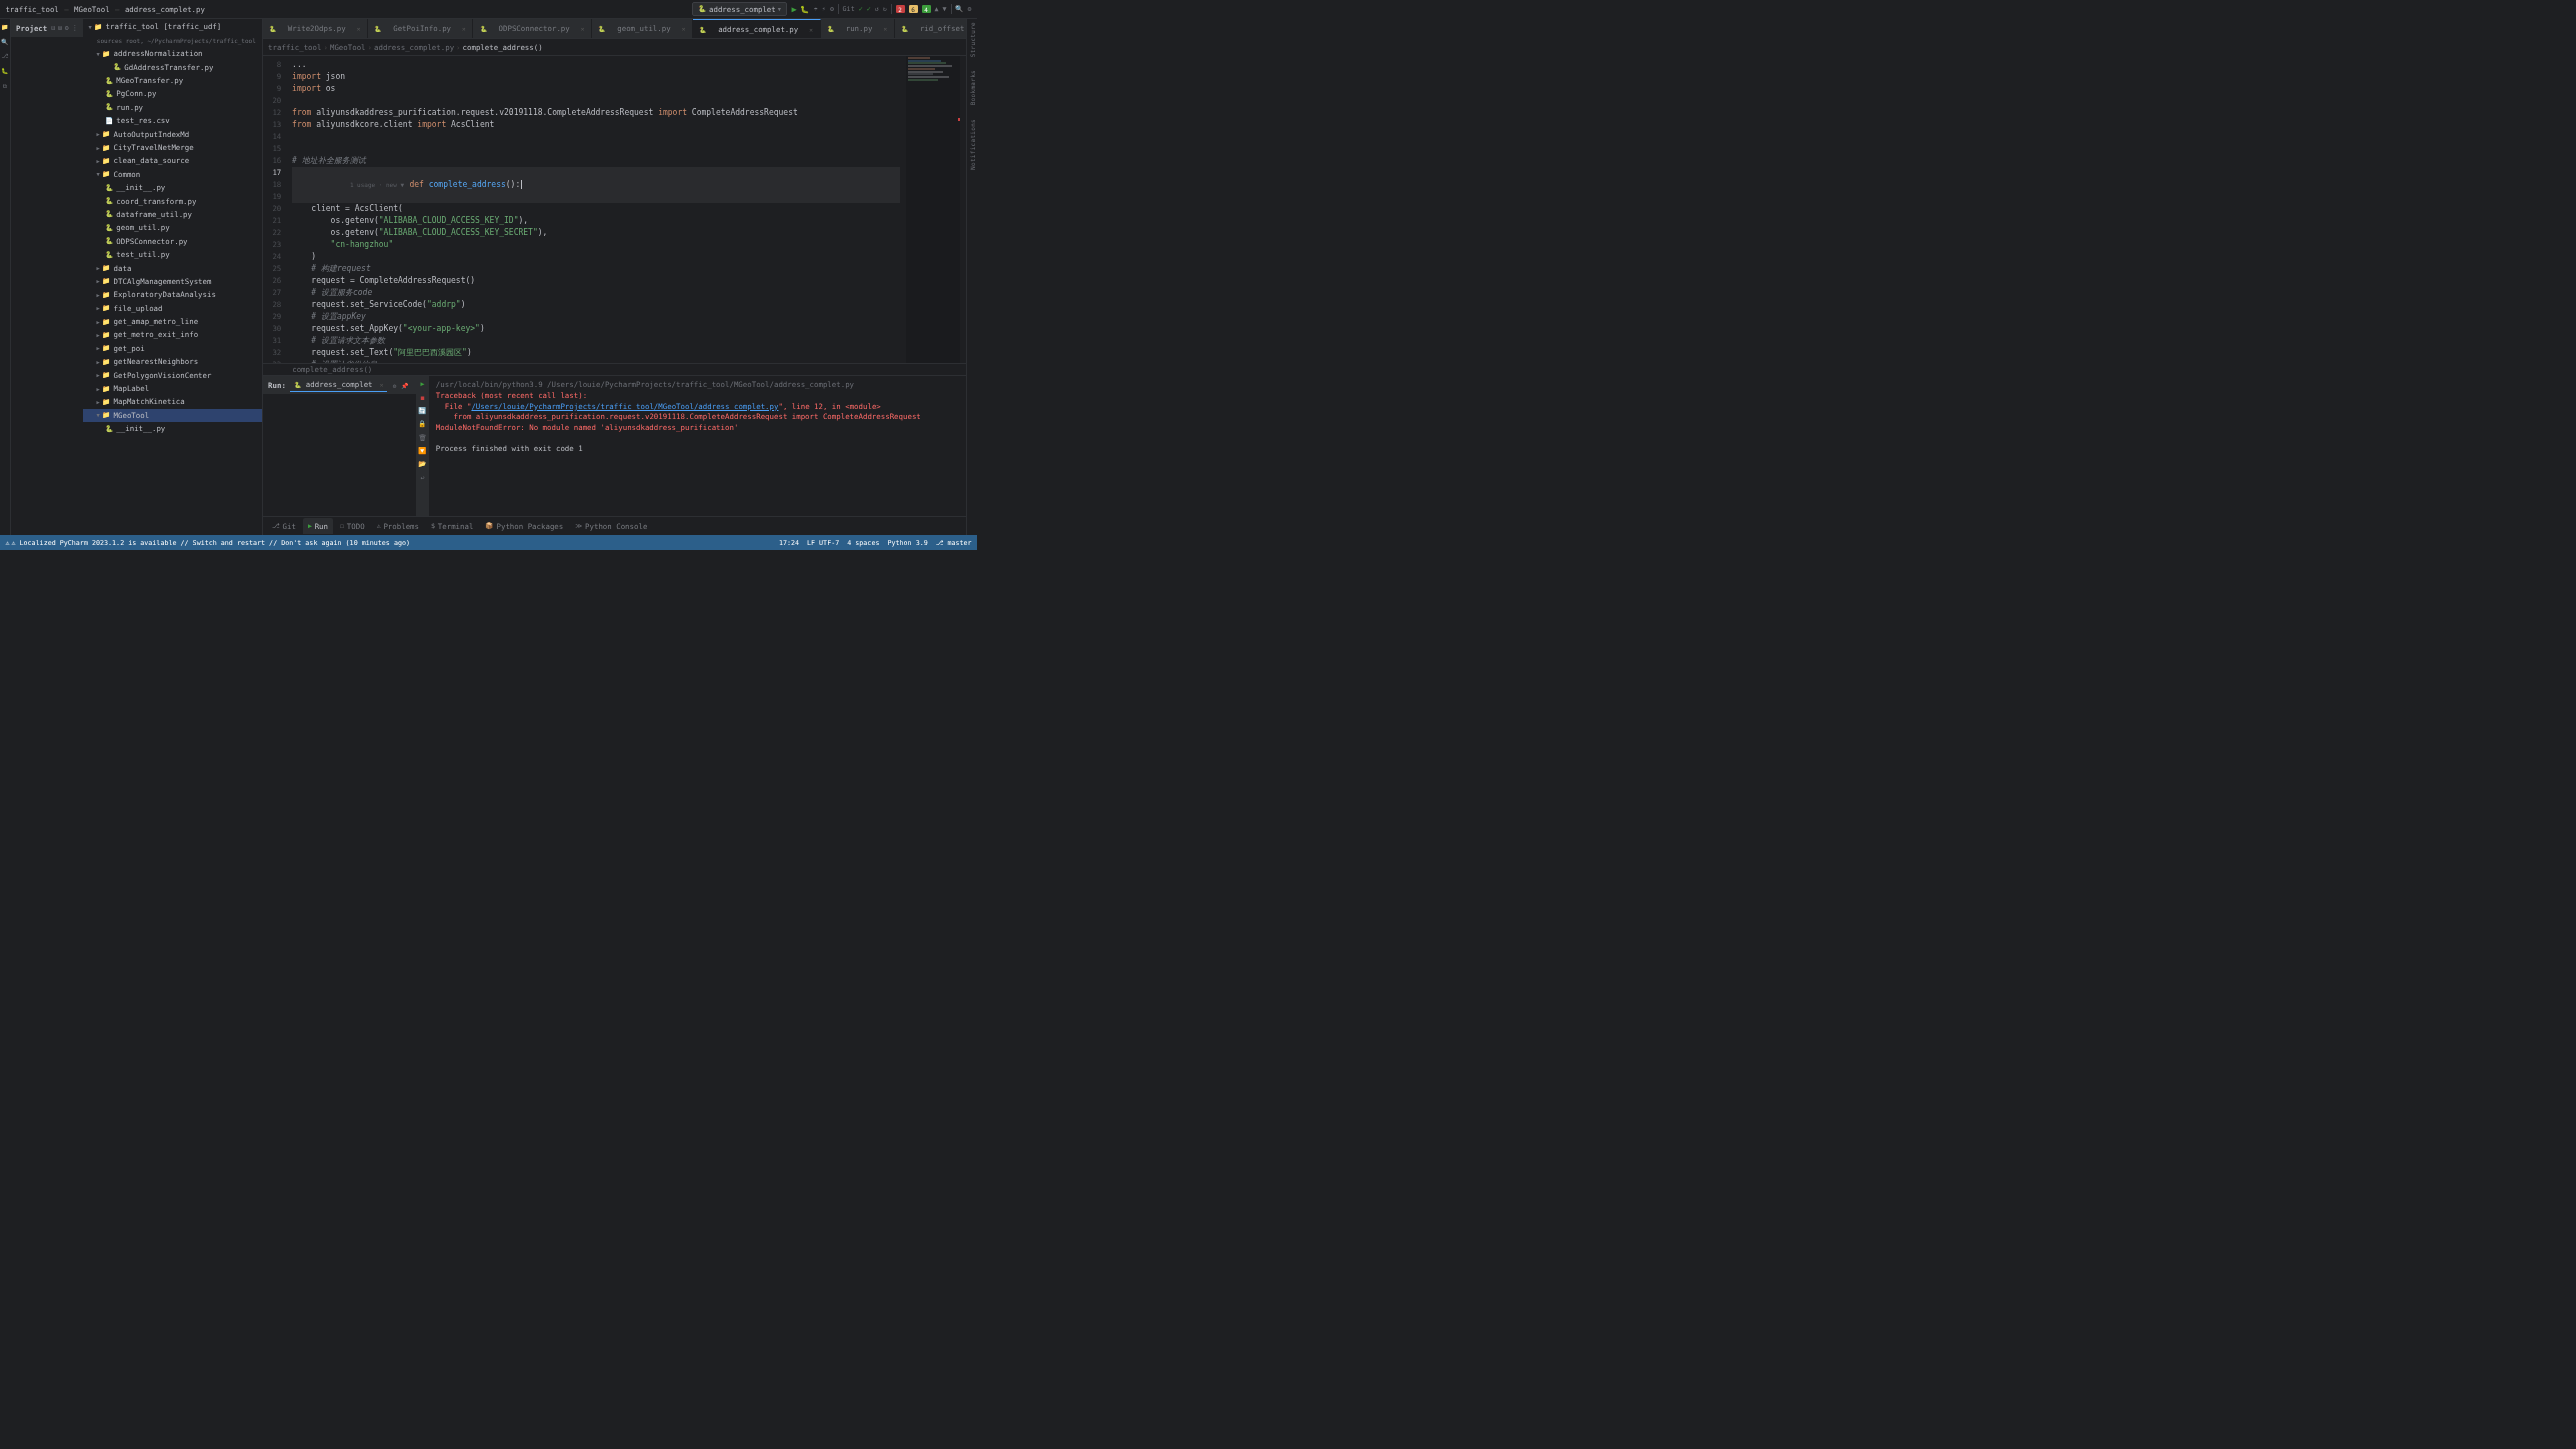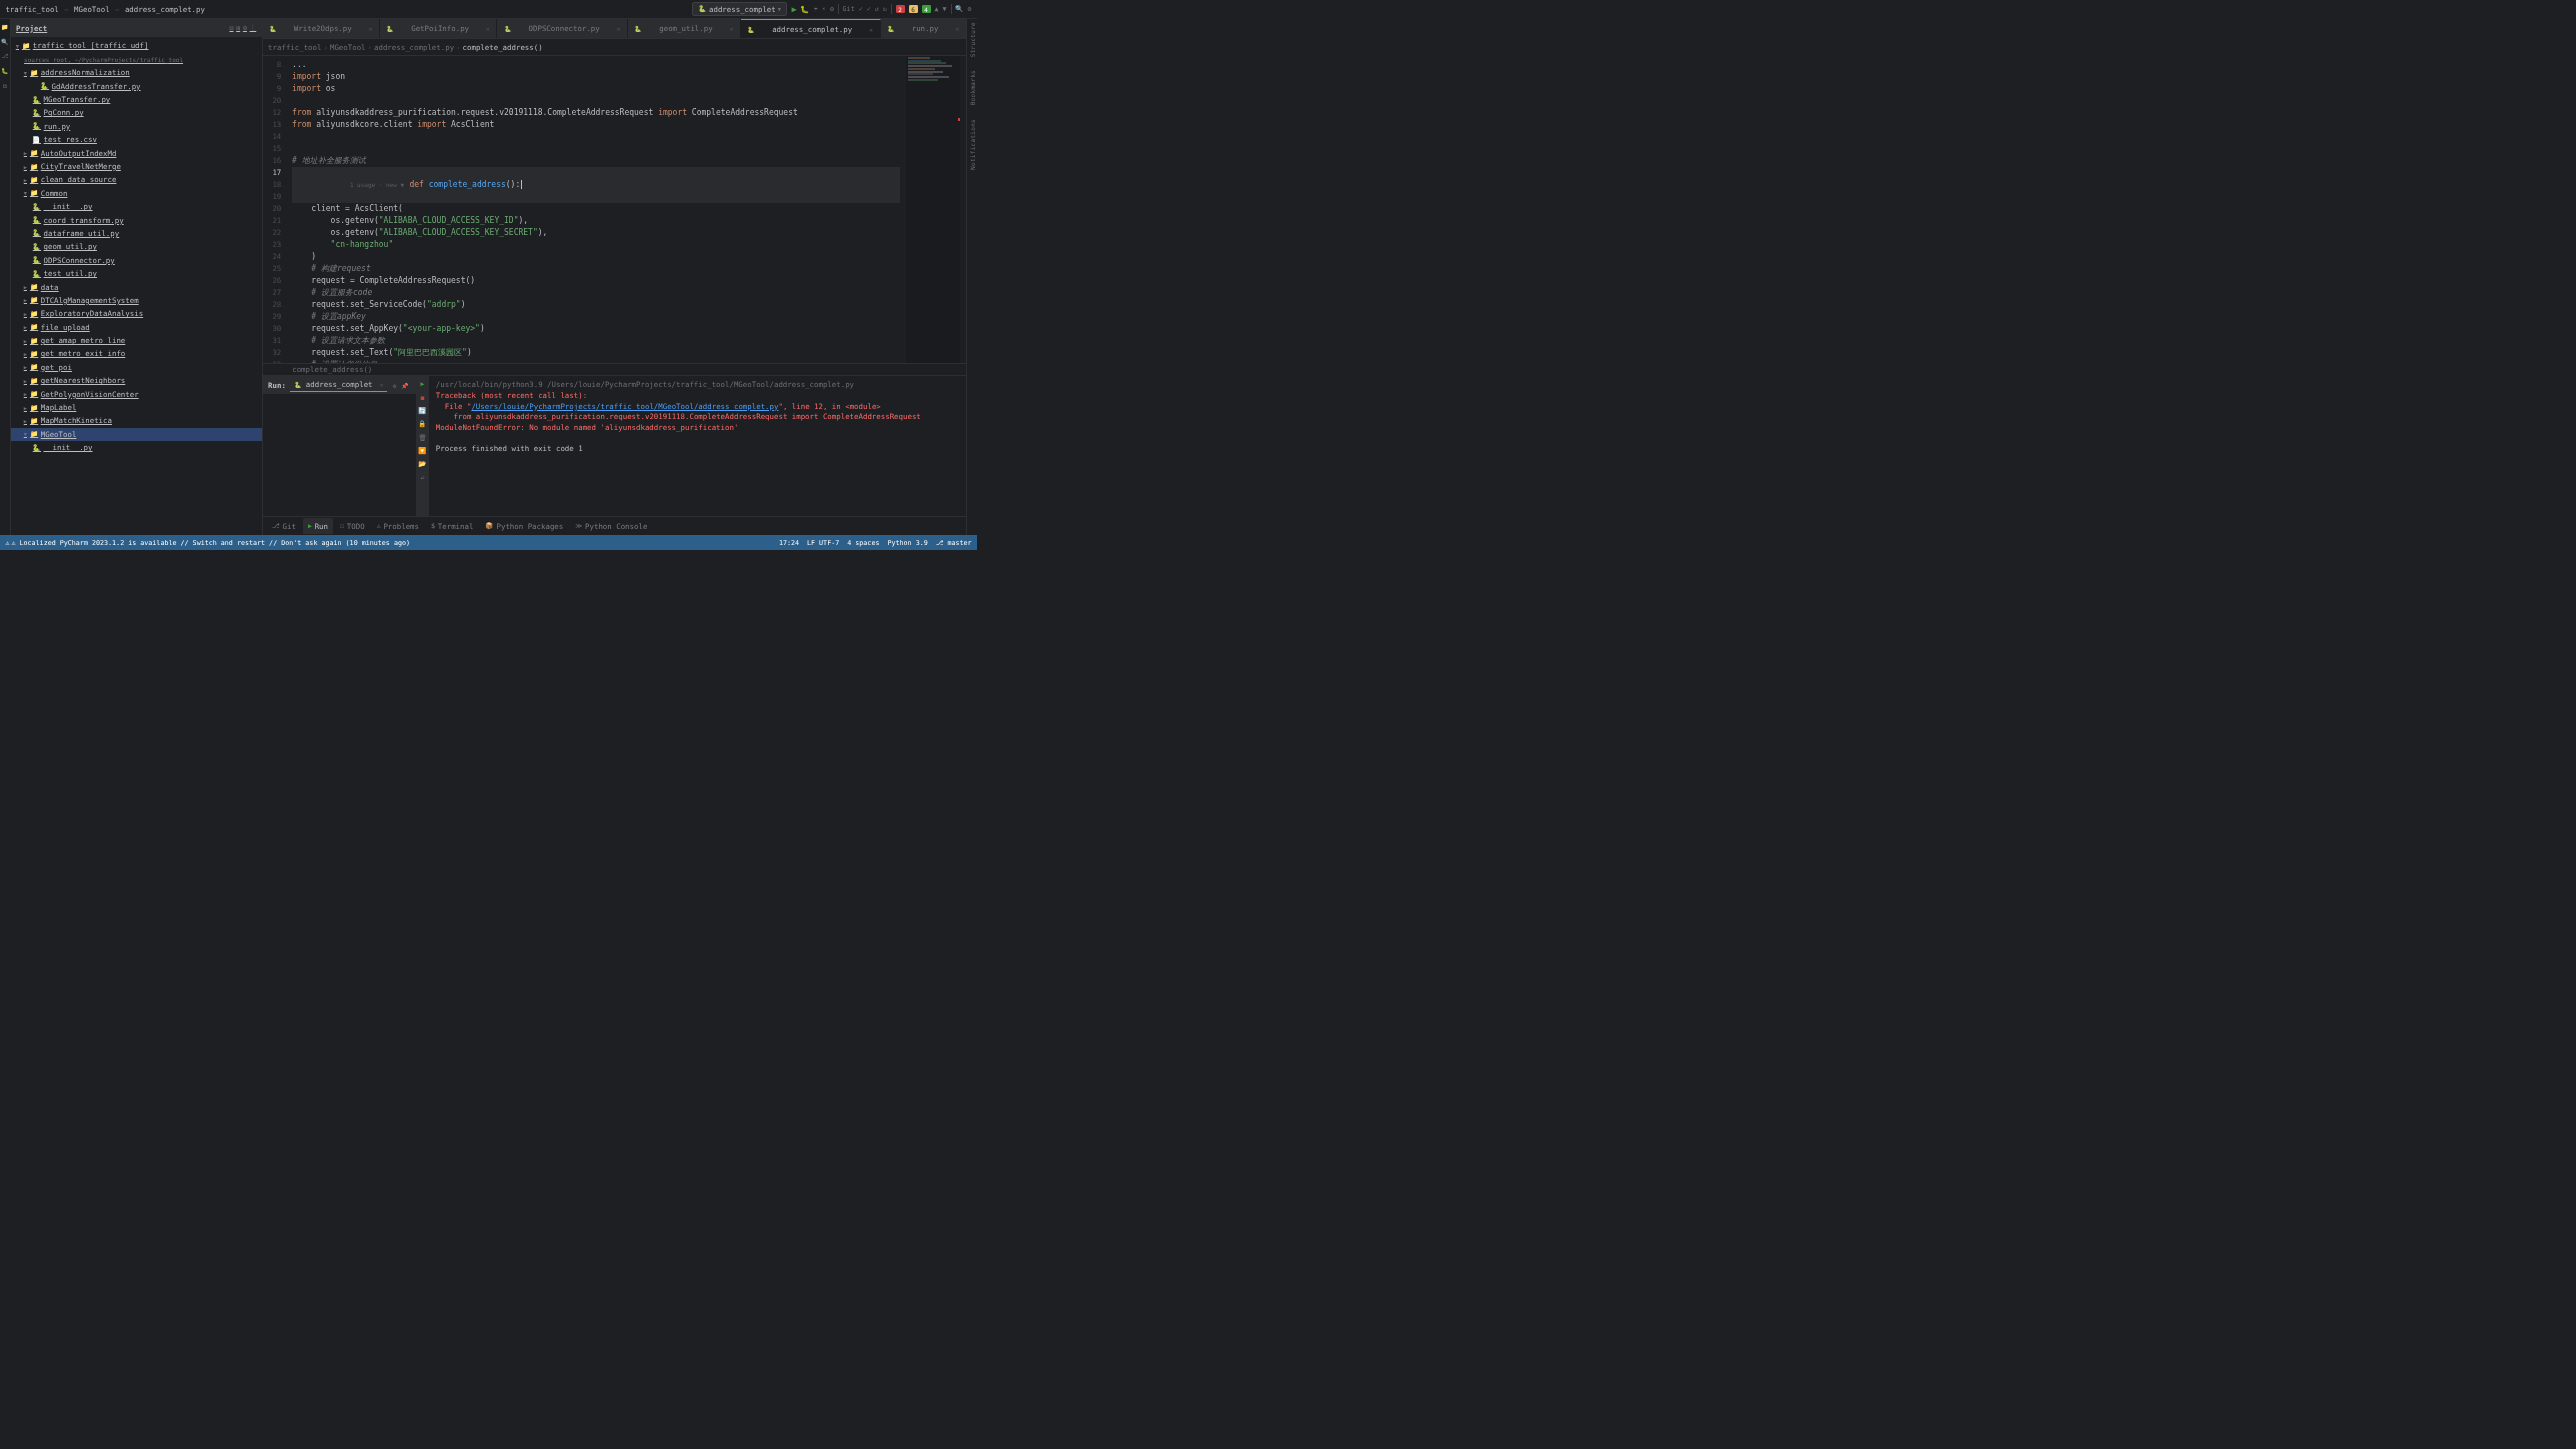--- a/index.html
+++ b/index.html
@@ -61,25 +61,24 @@
       align-items: center;
       justify-content: center;
       cursor: pointer;
     }
 
     
     .project-panel {
       width: 252px;
       background: #1e1f22;
       display: flex;
-      flex-direction: column;
+      flex-direction: row;
       border-right: 0.7px solid #2d2f33;
       flex-shrink: 0;
       overflow: hidden;
-      text-decoration: underline;
     }
     .project-header {
       background: #2b2d30;
       height: 19px;
       display: flex;
       align-items: center;
       padding: 0 5.4px;
       gap: 4px;
       border-bottom: 0.7px solid #1e1f22;
       flex-shrink: 0;
@@ -161,21 +160,21 @@
       overflow-y: hidden;
       flex-shrink: 0;
       border-bottom: 0.7px solid #2d2f33;
     }
     .tab-bar::-webkit-scrollbar { height: 1.3px; }
     .tab {
       height: 19px;
       display: flex;
       align-items: center;
       padding: 0 6.7px;
-      gap: 17px;
+      gap: 11px;
       border-right: 0.7px solid #1e1f22;
       cursor: pointer;
       white-space: nowrap;
       background: #2b2d30;
       color: #787b80;
       font-size: 7.4px;
       flex-shrink: 0;
     }
     .tab.active {
       background: #1e1f22;

